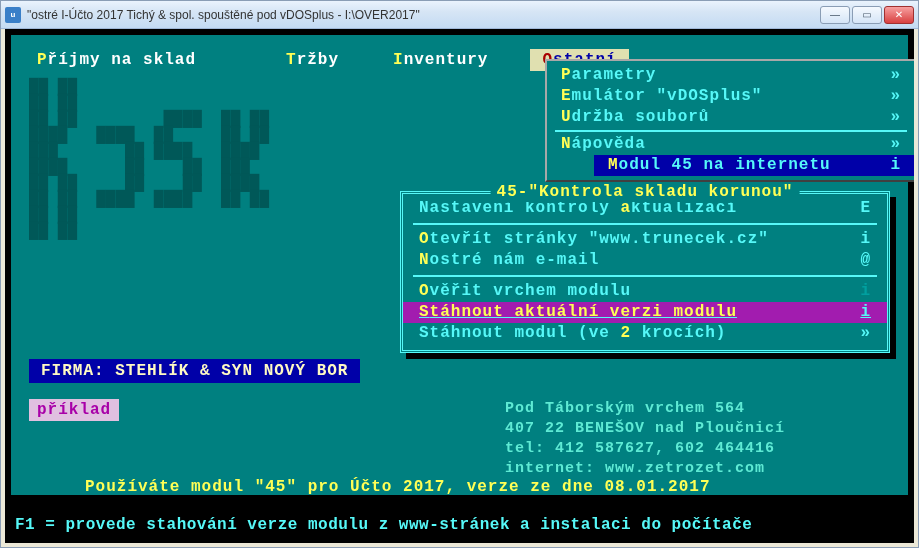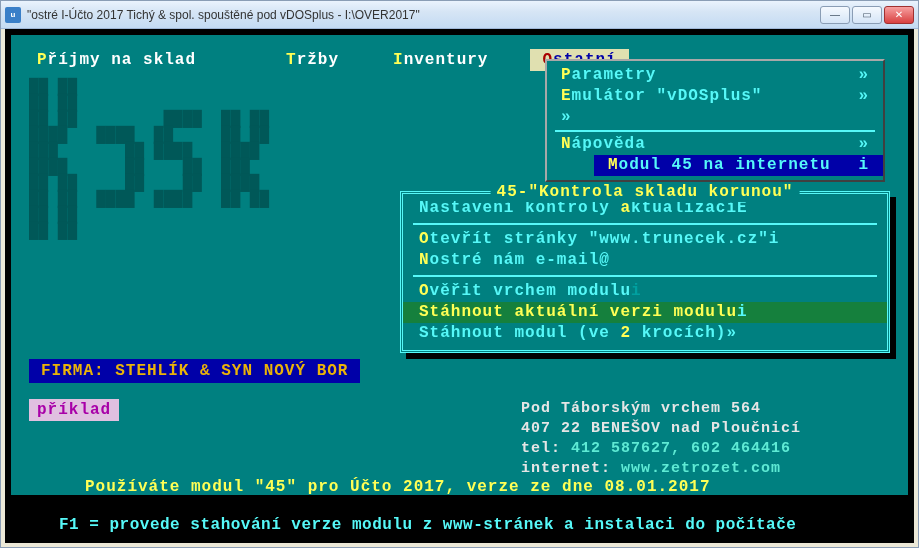--- a/index.html
+++ b/index.html
@@ -92,21 +92,21 @@
     font-size: 16px; line-height: 16px;
     color: #00a0a0;
     white-space: pre;
     letter-spacing: 0;
   }
   .big-logo .dk { color: #005858; }
   .firma-label {
     position: absolute;
     top: 330px; left: 24px;
     background: #0000a8;
-    color: #eab308;
+    color: #fef9c3;
     padding: 2px 12px;
     font-weight: bold;
     letter-spacing: 1px;
   }
   .priklad {
     position: absolute;
     top: 370px; left: 24px;
     background: #e0c0e0;
     color: #a800a8;
     padding: 1px 8px;
@@ -115,43 +115,42 @@
   }
   .contact-block {
     position: absolute;
     top: 370px; left: 500px;
     color: #56f8f8;
     font-weight: bold;
     letter-spacing: 1px;
     font-size: 15px;
     line-height: 20px;
   }
-  .contact-block .cyan { color: #e5e5e5; margin-left: 16px; }
+  .contact-block .cyan { color: #5eead4; }
   .contact-block .yellow { color: #5eead4; }
   .version-line {
     position: absolute;
     top: 448px; left: 80px;
     color: #ffff55;
     font-weight: bold;
     letter-spacing: 1px;
   }
   .help-line {
     position: absolute;
     bottom: 8px; left: 10px; right: 10px;
     color: #56f8f8;
     font-weight: bold;
     letter-spacing: 0.5px;
     white-space: nowrap;
-    margin-left: 44px;
   }
   
   .panel1 {
     position: absolute;
     top: 30px; left: 540px;
-    width: 340px;
+    width: 372px;
     background: #008080;
     border: 2px solid #a8a8a8;
     border-right-color: #404040;
     border-bottom-color: #404040;
     padding: 4px 0;
   }
   .panel1 .row {
     padding: 0 14px;
     display: flex; justify-content: space-between;
     color: #56f8f8; font-weight: bold; letter-spacing: 1px;
@@ -177,27 +176,27 @@
     position: absolute;
     top: -12px; left: 50%; transform: translateX(-50%);
     background: #008080;
     color: #ffff55;
     padding: 0 6px;
     font-weight: bold; letter-spacing: 1px;
     white-space: nowrap;
   }
   .panel2 .row {
     padding: 0 16px;
-    display: flex; 
+    display: flex; justify-content: space-between;
     color: #56f8f8; font-weight: bold; letter-spacing: 1px;
     line-height: 21px;
   }
   .panel2 .row .hot { color: #ffff55; }
   .panel2 .row .dim { color: #00a0a0; }
-  .panel2 .row.sel { background: #15803d; }
+  .panel2 .row.sel { background: #a21caf; text-decoration: underline; }
   .panel2 .row.sel .lbl { color: #ffff55; }
   .panel2 .sep {
     border-top: 2px solid #56f8f8;
     margin: 4px 10px;
   }
 </style>
 </head>
 <body>
 
 <div class="window">
@@ -251,20 +250,21 @@
     <div class="panel1">
       <div class="row">
           <span><span class="hot">P</span><span>arametry</span></span>
           <span>»</span>
         </div>
       <div class="row">
           <span><span class="hot">E</span><span>mulátor "vDOSplus"</span></span>
           <span>»</span>
         </div>
       <div class="row">
+          <span><span class="hot">U</span><span>držba souborů</span></span>
           <span>»</span>
         </div>
       <div class="sep"></div>
       <div class="row">
           <span><span class="hot">N</span><span>ápověda</span></span>
           <span>»</span>
         </div>
       <div class="row sel">
           <span><span class="hot">M</span><span>odul 45 na internetu</span></span>
           <span>i</span>

